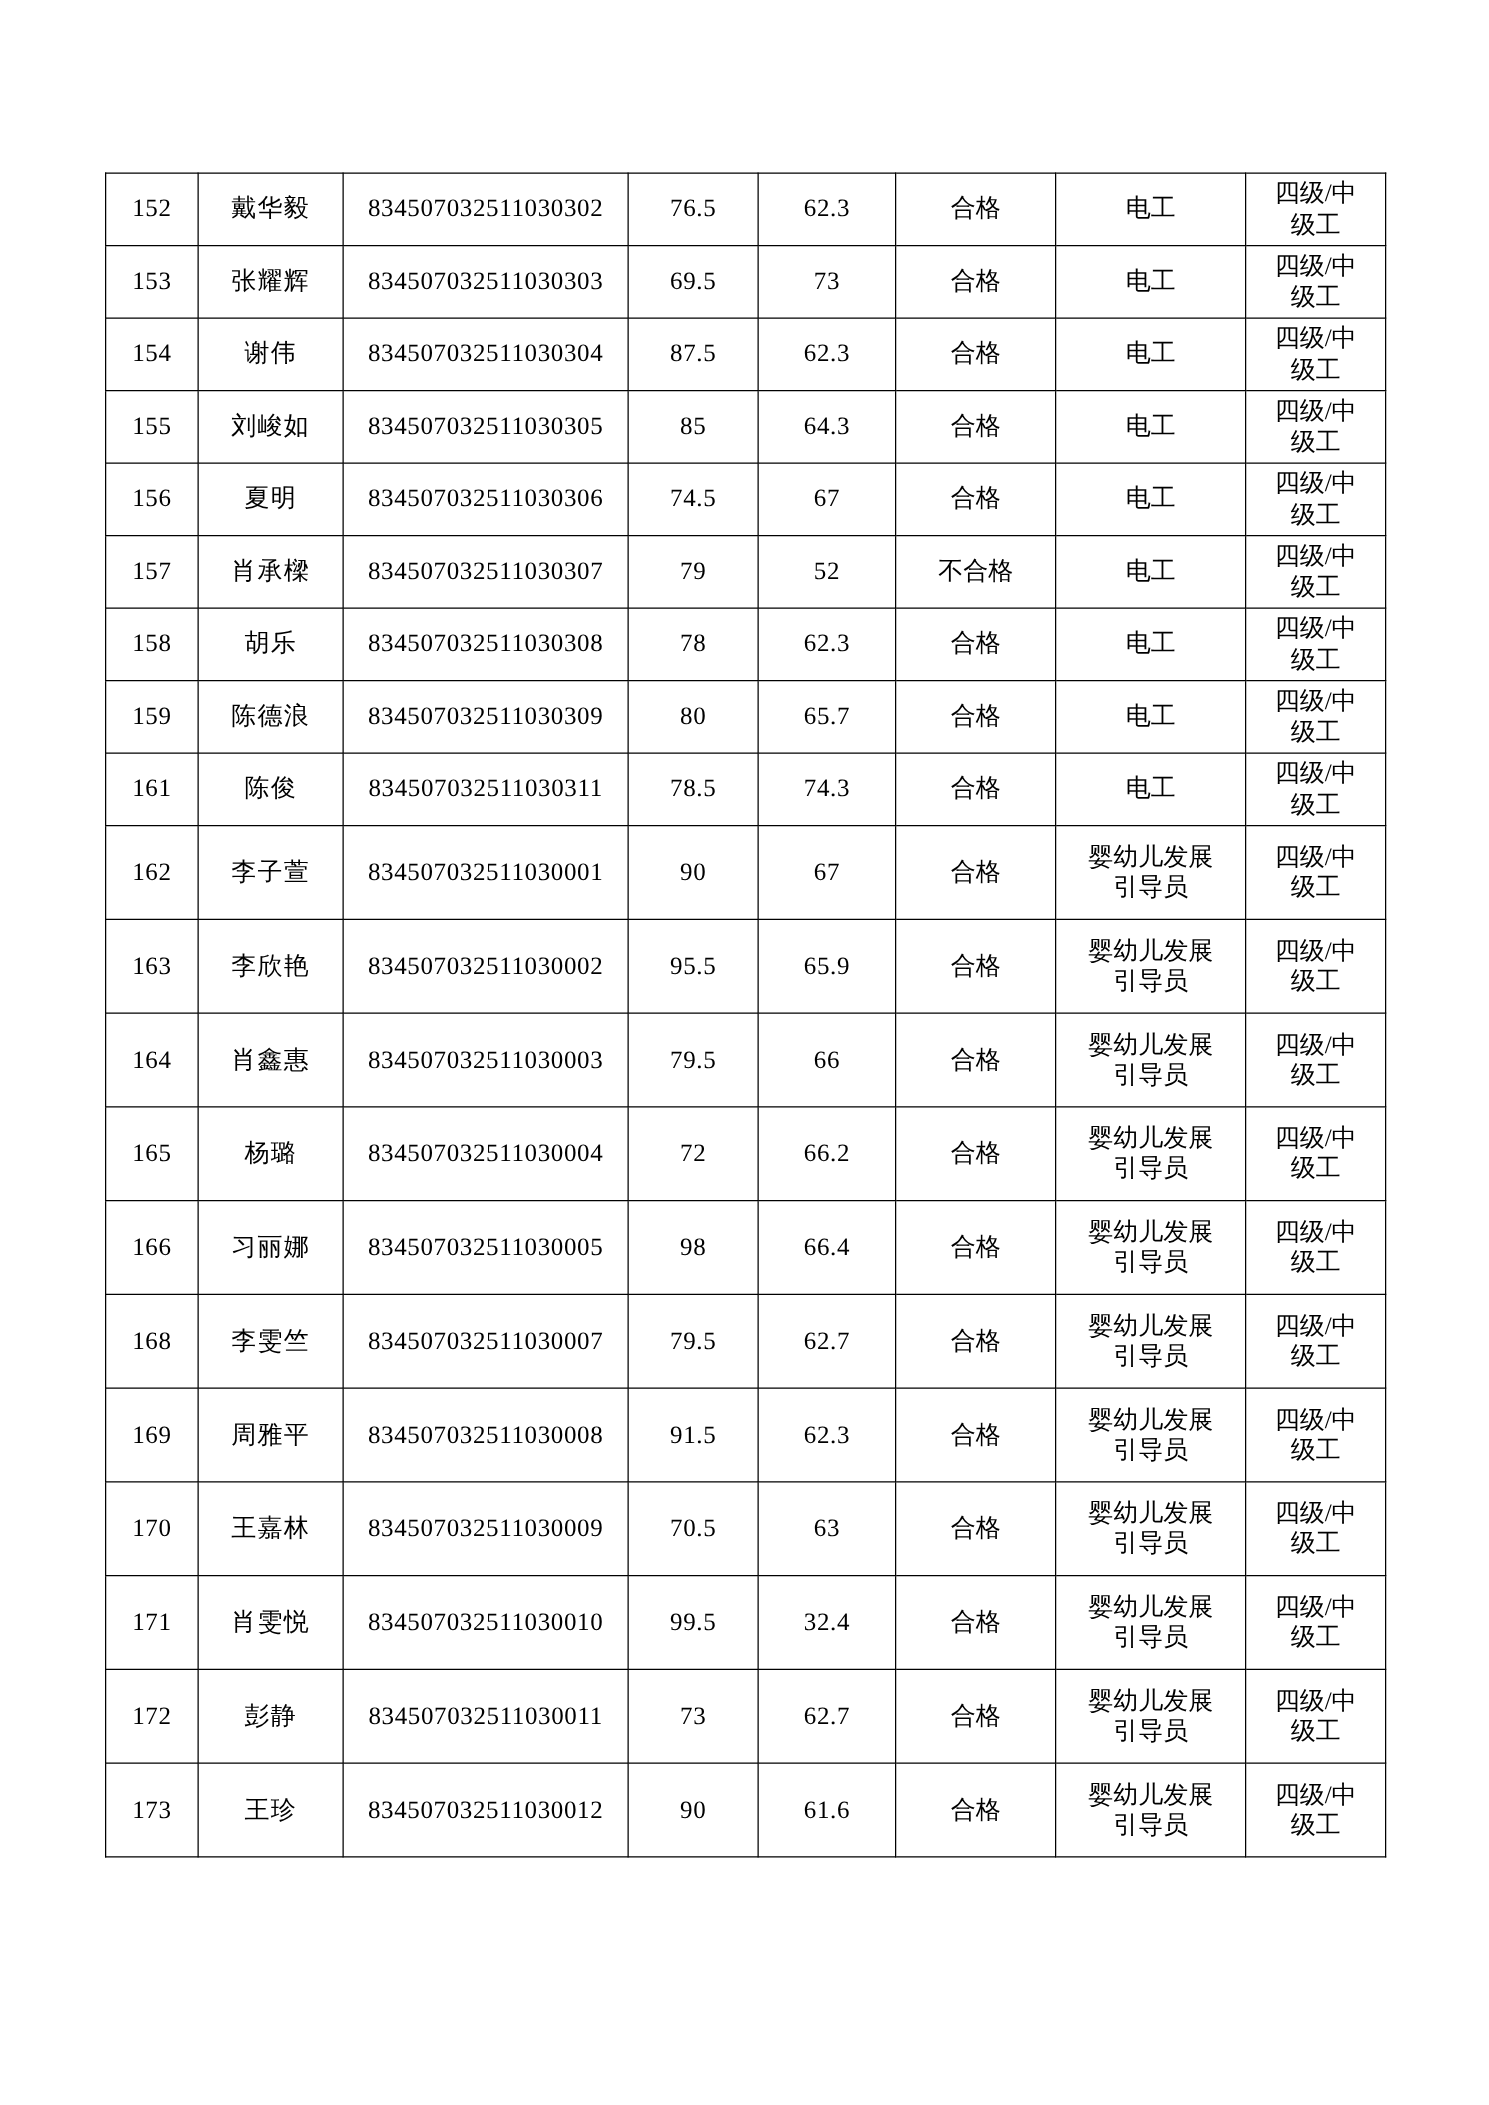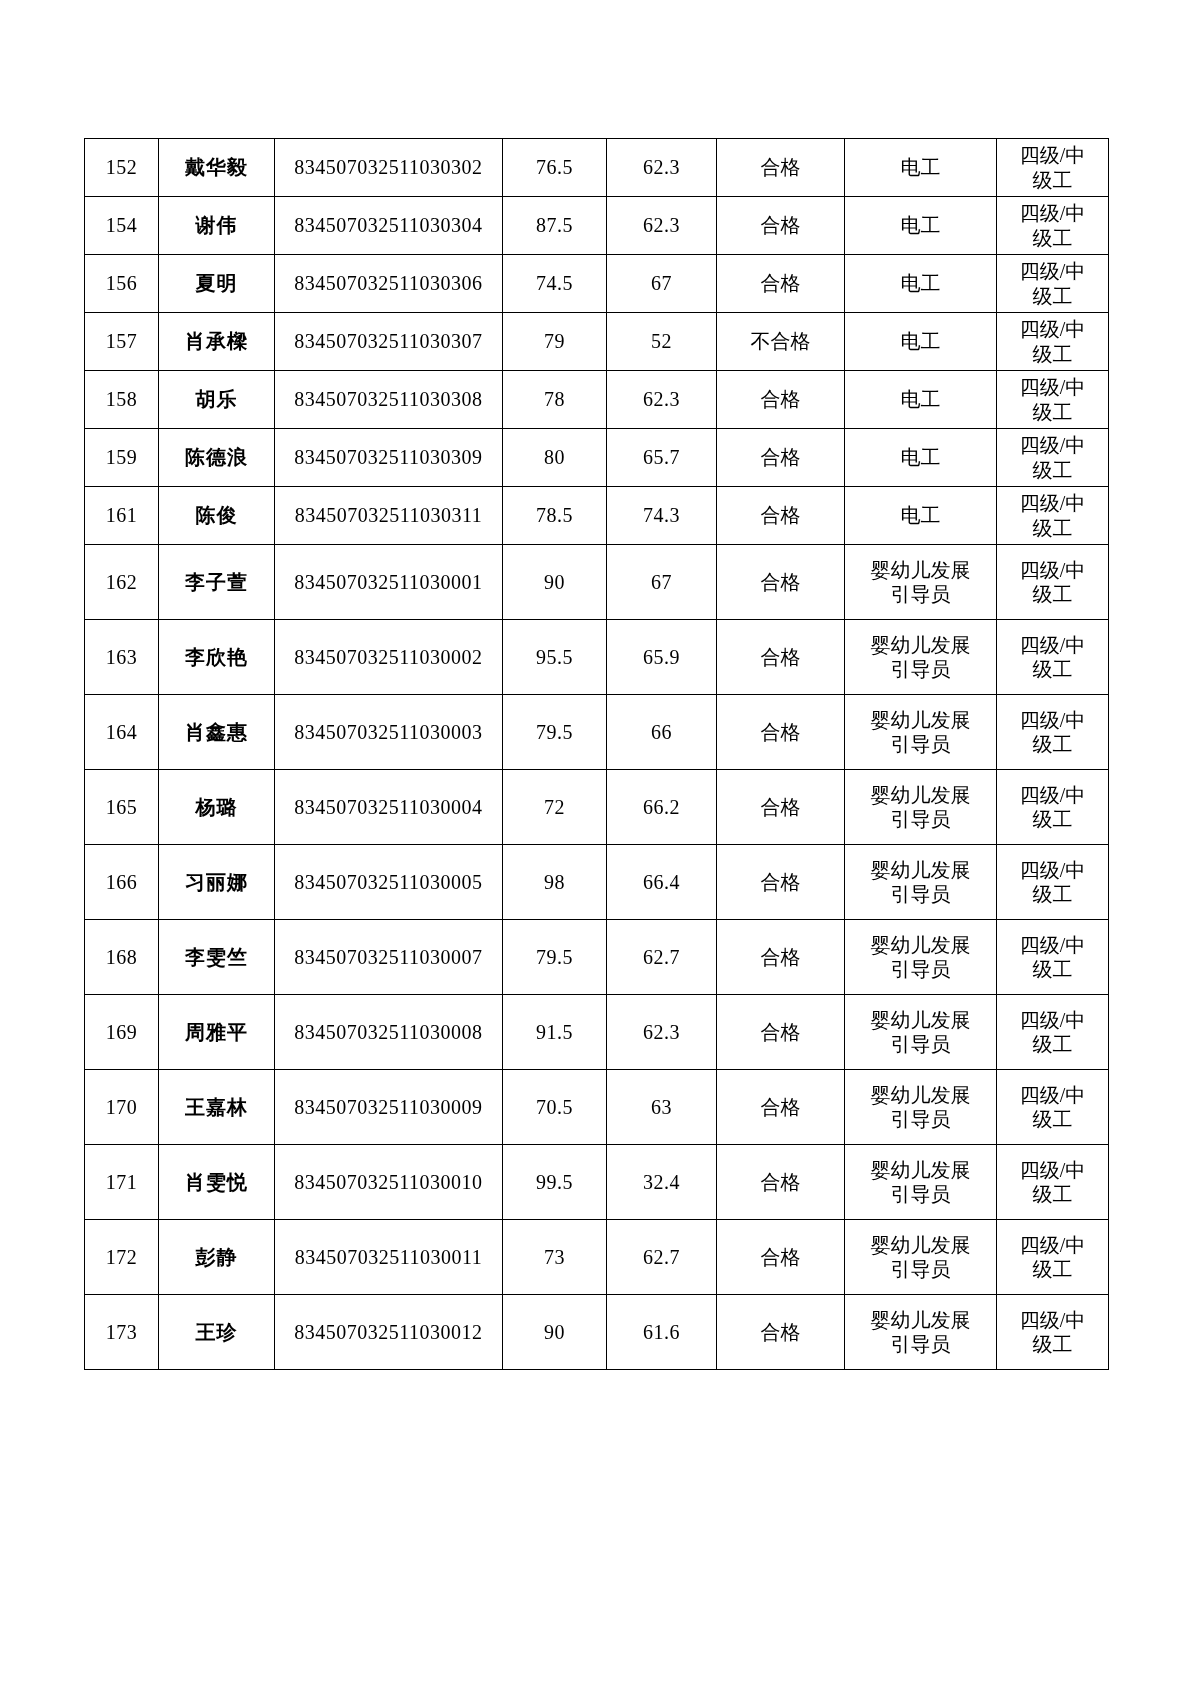--- a/index.html
+++ b/index.html
@@ -51,21 +51,20 @@
   col.c-result { width: 128px; }
   col.c-occ    { width: 152px; }
   col.c-level  { width: 112px; }
 
   td.num, td.id, td.score {
     font-family: "Liberation Serif", "DejaVu Serif", serif;
     letter-spacing: 0.5px;
   }
   td.name {
     letter-spacing: 1px;
-    font-weight: bold;
   }
   td.occ, td.level {
     line-height: 1.25;
   }
   td.occ span, td.level span {
     display: block;
   }
   .row-h-1 { height: 58px; }
   .row-h-2 { height: 75px; }
 </style>
@@ -93,25 +92,51 @@
             <td class="score">76.5</td>
             <td class="score">62.3</td>
             <td class="result">合格</td>
             <td class="occ">电工</td>
             <td class="level">
               <span>四级/中</span>
               <span>级工</span>
             </td>
           </tr>
           <tr class="row-h-1">
+            <td class="num">153</td>
+            <td class="name">张耀辉</td>
+            <td class="id">834507032511030303</td>
+            <td class="score">69.5</td>
+            <td class="score">73</td>
+            <td class="result">合格</td>
+            <td class="occ">电工</td>
+            <td class="level">
+              <span>四级/中</span>
+              <span>级工</span>
+            </td>
+          </tr>
+          <tr class="row-h-1">
             <td class="num">154</td>
             <td class="name">谢伟</td>
             <td class="id">834507032511030304</td>
             <td class="score">87.5</td>
             <td class="score">62.3</td>
+            <td class="result">合格</td>
+            <td class="occ">电工</td>
+            <td class="level">
+              <span>四级/中</span>
+              <span>级工</span>
+            </td>
+          </tr>
+          <tr class="row-h-1">
+            <td class="num">155</td>
+            <td class="name">刘峻如</td>
+            <td class="id">834507032511030305</td>
+            <td class="score">85</td>
+            <td class="score">64.3</td>
             <td class="result">合格</td>
             <td class="occ">电工</td>
             <td class="level">
               <span>四级/中</span>
               <span>级工</span>
             </td>
           </tr>
           <tr class="row-h-1">
             <td class="num">156</td>
             <td class="name">夏明</td>

